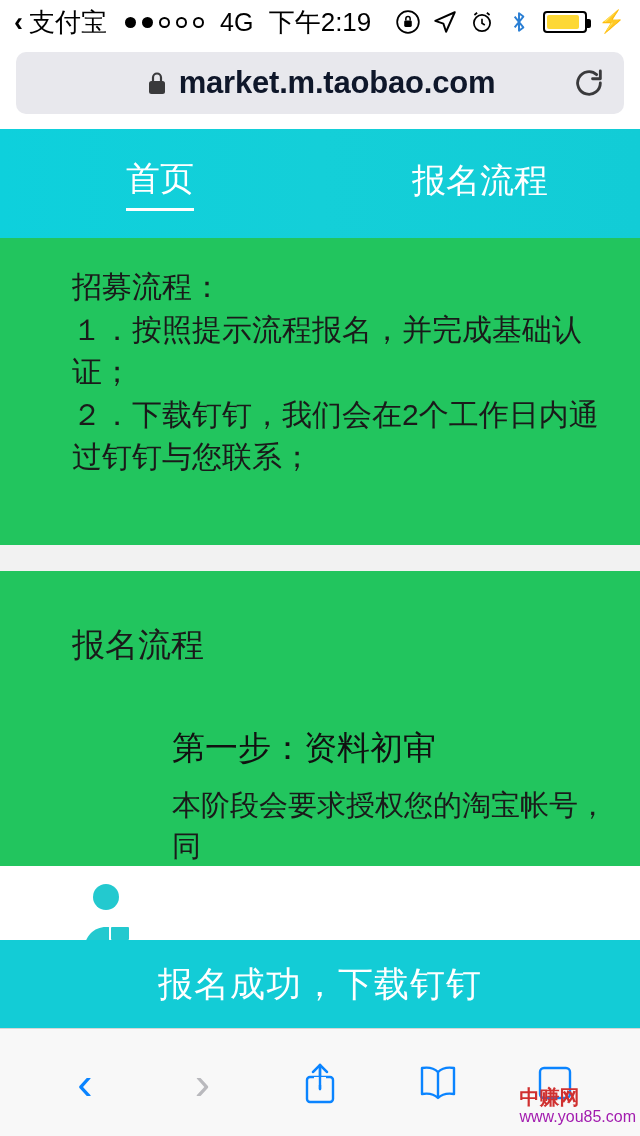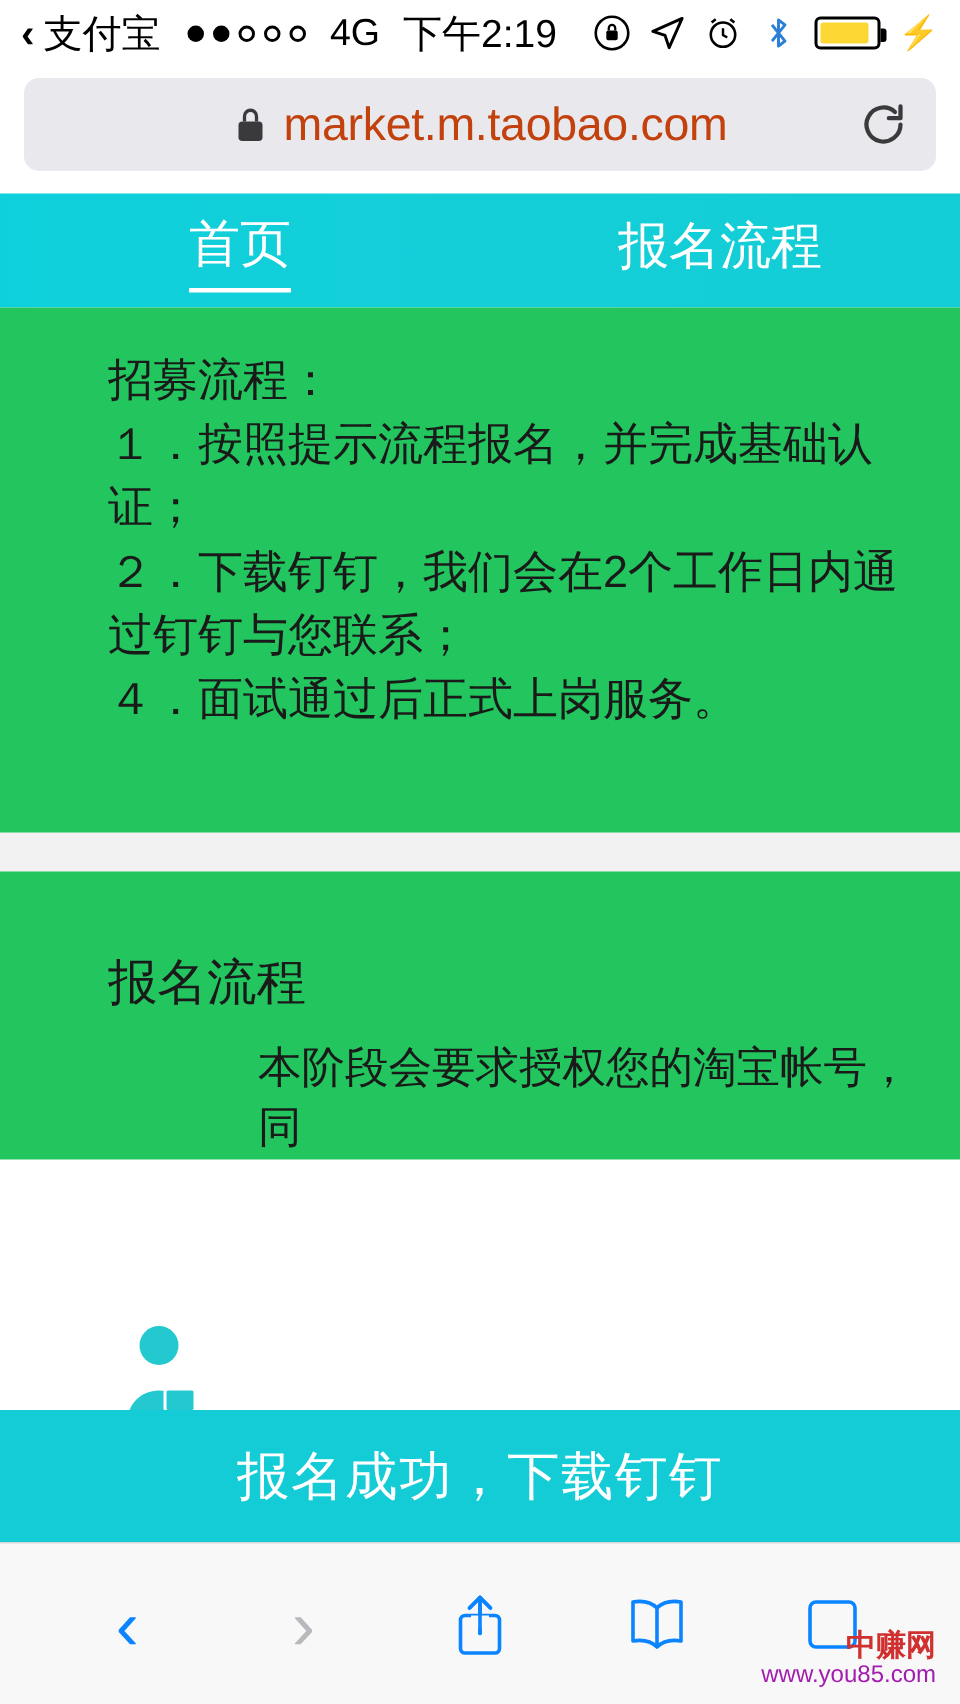--- a/index.html
+++ b/index.html
@@ -56,30 +56,30 @@
   .urlbar-wrap {
     height:85px; background:#ffffff; padding:8px 16px 14px 16px;
   }
   .urlbar {
     height:62px; background:#e8e8ed; border-radius:10px;
     display:flex; align-items:center; justify-content:center;
     position:relative;
   }
   .lock { margin-right:10px; }
   .url-text {
-    font-size:31px; color:#c2410c; font-weight:400; letter-spacing:-0.2px;
+    font-size:31px; color:#0f172a; font-weight:700; letter-spacing:-0.2px;
   }
   .reload {
     position:absolute; right:18px; top:50%; transform:translateY(-50%);
     width:34px; height:34px;
   }
 
   
   .tabbar {
-    height:76px;
+    height:109px;
     background:linear-gradient(90deg,#0ed0dc 0%, #14cfd8 50%, #12ccd6 100%);
     display:flex; align-items:center;
   }
   .tab {
     flex:1; text-align:center; color:#ffffff; font-size:34px;
     position:relative; height:100%; display:flex; align-items:center; justify-content:center;
   }
   .tab .label { padding-bottom:6px; }
   .tab.active .label { border-bottom:3px solid #ffffff; }
 
@@ -124,21 +124,21 @@
     background:#f8f8f8; border-top:1px solid #d6d6d6;
     display:flex; align-items:center; justify-content:space-around;
     padding:0 26px;
   }
   .tb-btn { width:56px; height:56px; display:flex; align-items:center; justify-content:center; }
   .chev { font-size:46px; color:#0a84ff; line-height:1; font-weight:300; }
   .chev.disabled { color:#b9b9bd; }
 
   
   .watermark {
-    position:absolute; right:16px; bottom:10px; text-align:right; line-height:1.1;
+    position:absolute; right:4px; bottom:10px; text-align:left; line-height:1.1;
   }
   .wm1 { color:#d03030; font-size:20px; font-weight:700; }
   .wm2 { color:#a21caf; font-size:16px; }
 </style>
 </head>
 <body>
 
 <div class="statusbar">
   <span class="sb-back">‹</span>
   <span class="sb-carrier">支付宝</span>
@@ -196,27 +196,27 @@
   <div class="tab">
     <span class="label">报名流程</span>
   </div>
 </div>
 
 <div class="content">
   <div class="block1">
     <p>招募流程：</p>
     <p>１．按照提示流程报名，并完成基础认证；</p>
     <p>２．下载钉钉，我们会在2个工作日内通过钉钉与您联系；</p>
-    <p>４．面试通过后正式上岗服务。</p>
   </div>
 
   <div class="sep"></div>
 
   <div class="section-title">报名流程</div>
 
+  <div class="step-head">第一步：资料初审</div>
   <div class="step-body">本阶段会要求授权您的淘宝帐号，同</div>
 </div>
 
 <svg class="agent-icon" viewBox="0 0 62 70">
   <circle cx="28" cy="15" r="13" fill="#23c9cf"></circle>
   <path d="M6 70c0-16 10-25 22-25s22 9 22 25z" fill="#23c9cf"></path>
   <rect x="32" y="44" width="20" height="15" rx="2" fill="#23c9cf" stroke="#fff" stroke-width="2"></rect>
 </svg>
 
 <div class="cta">

